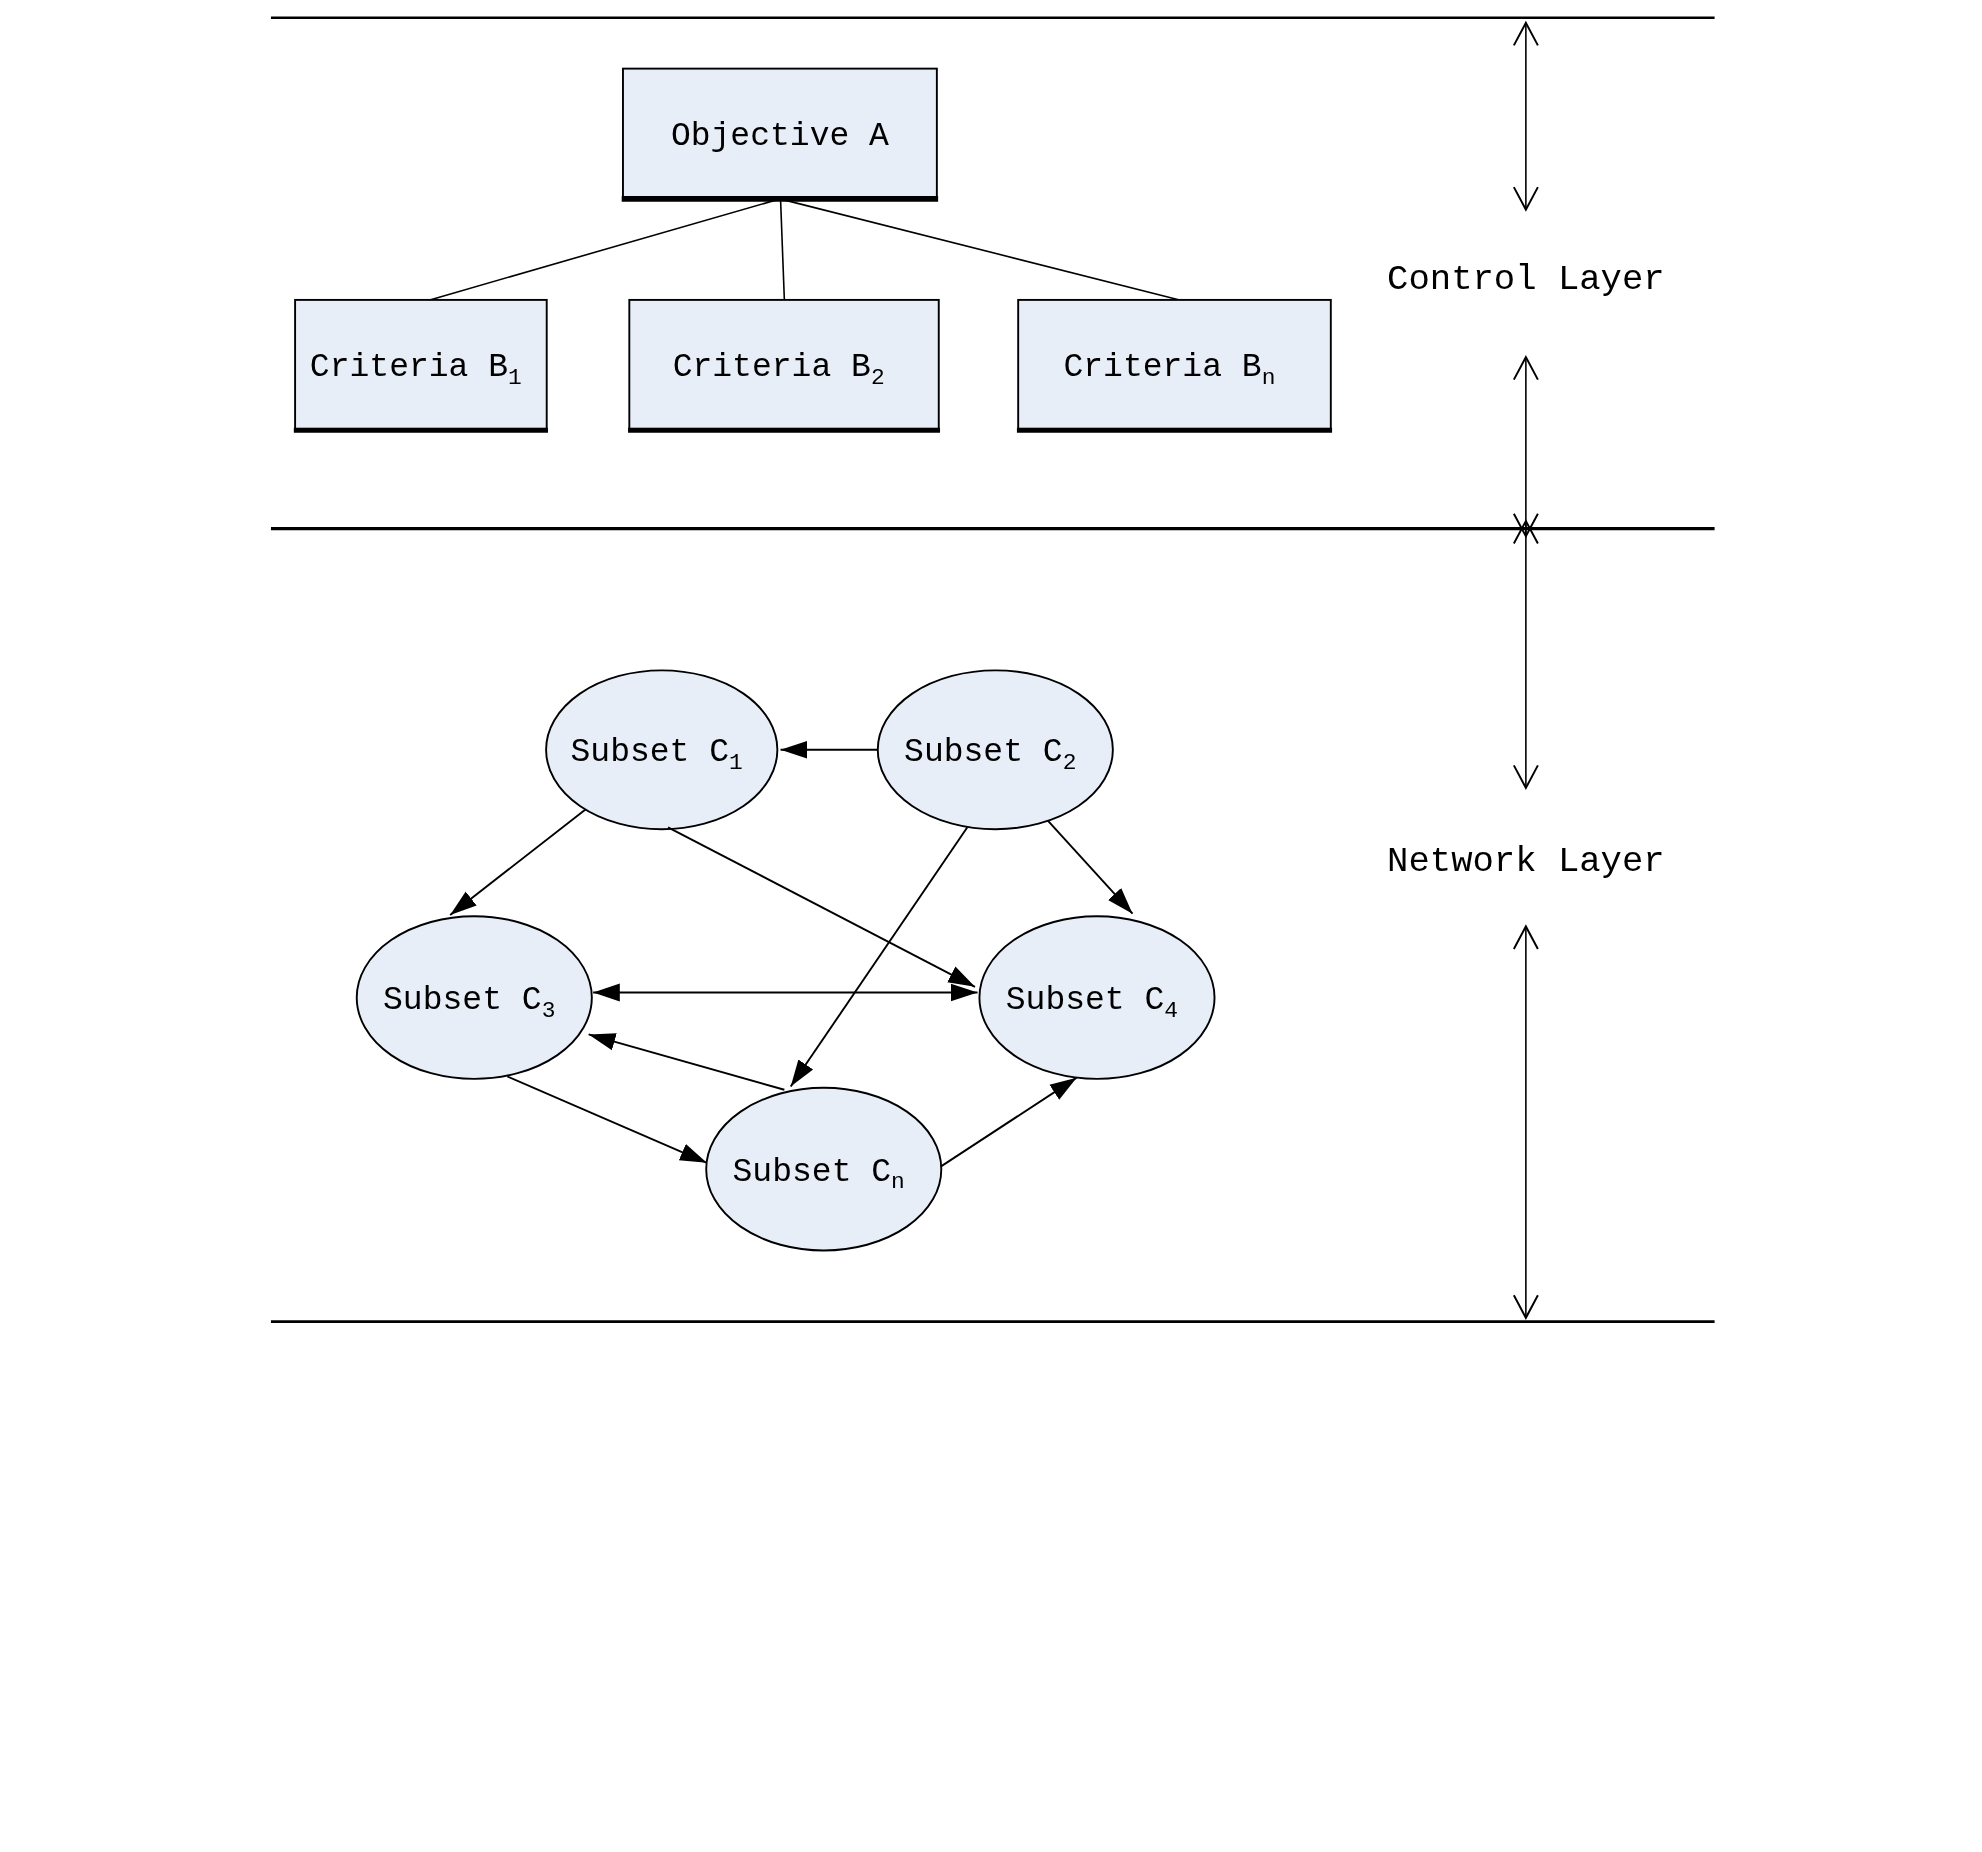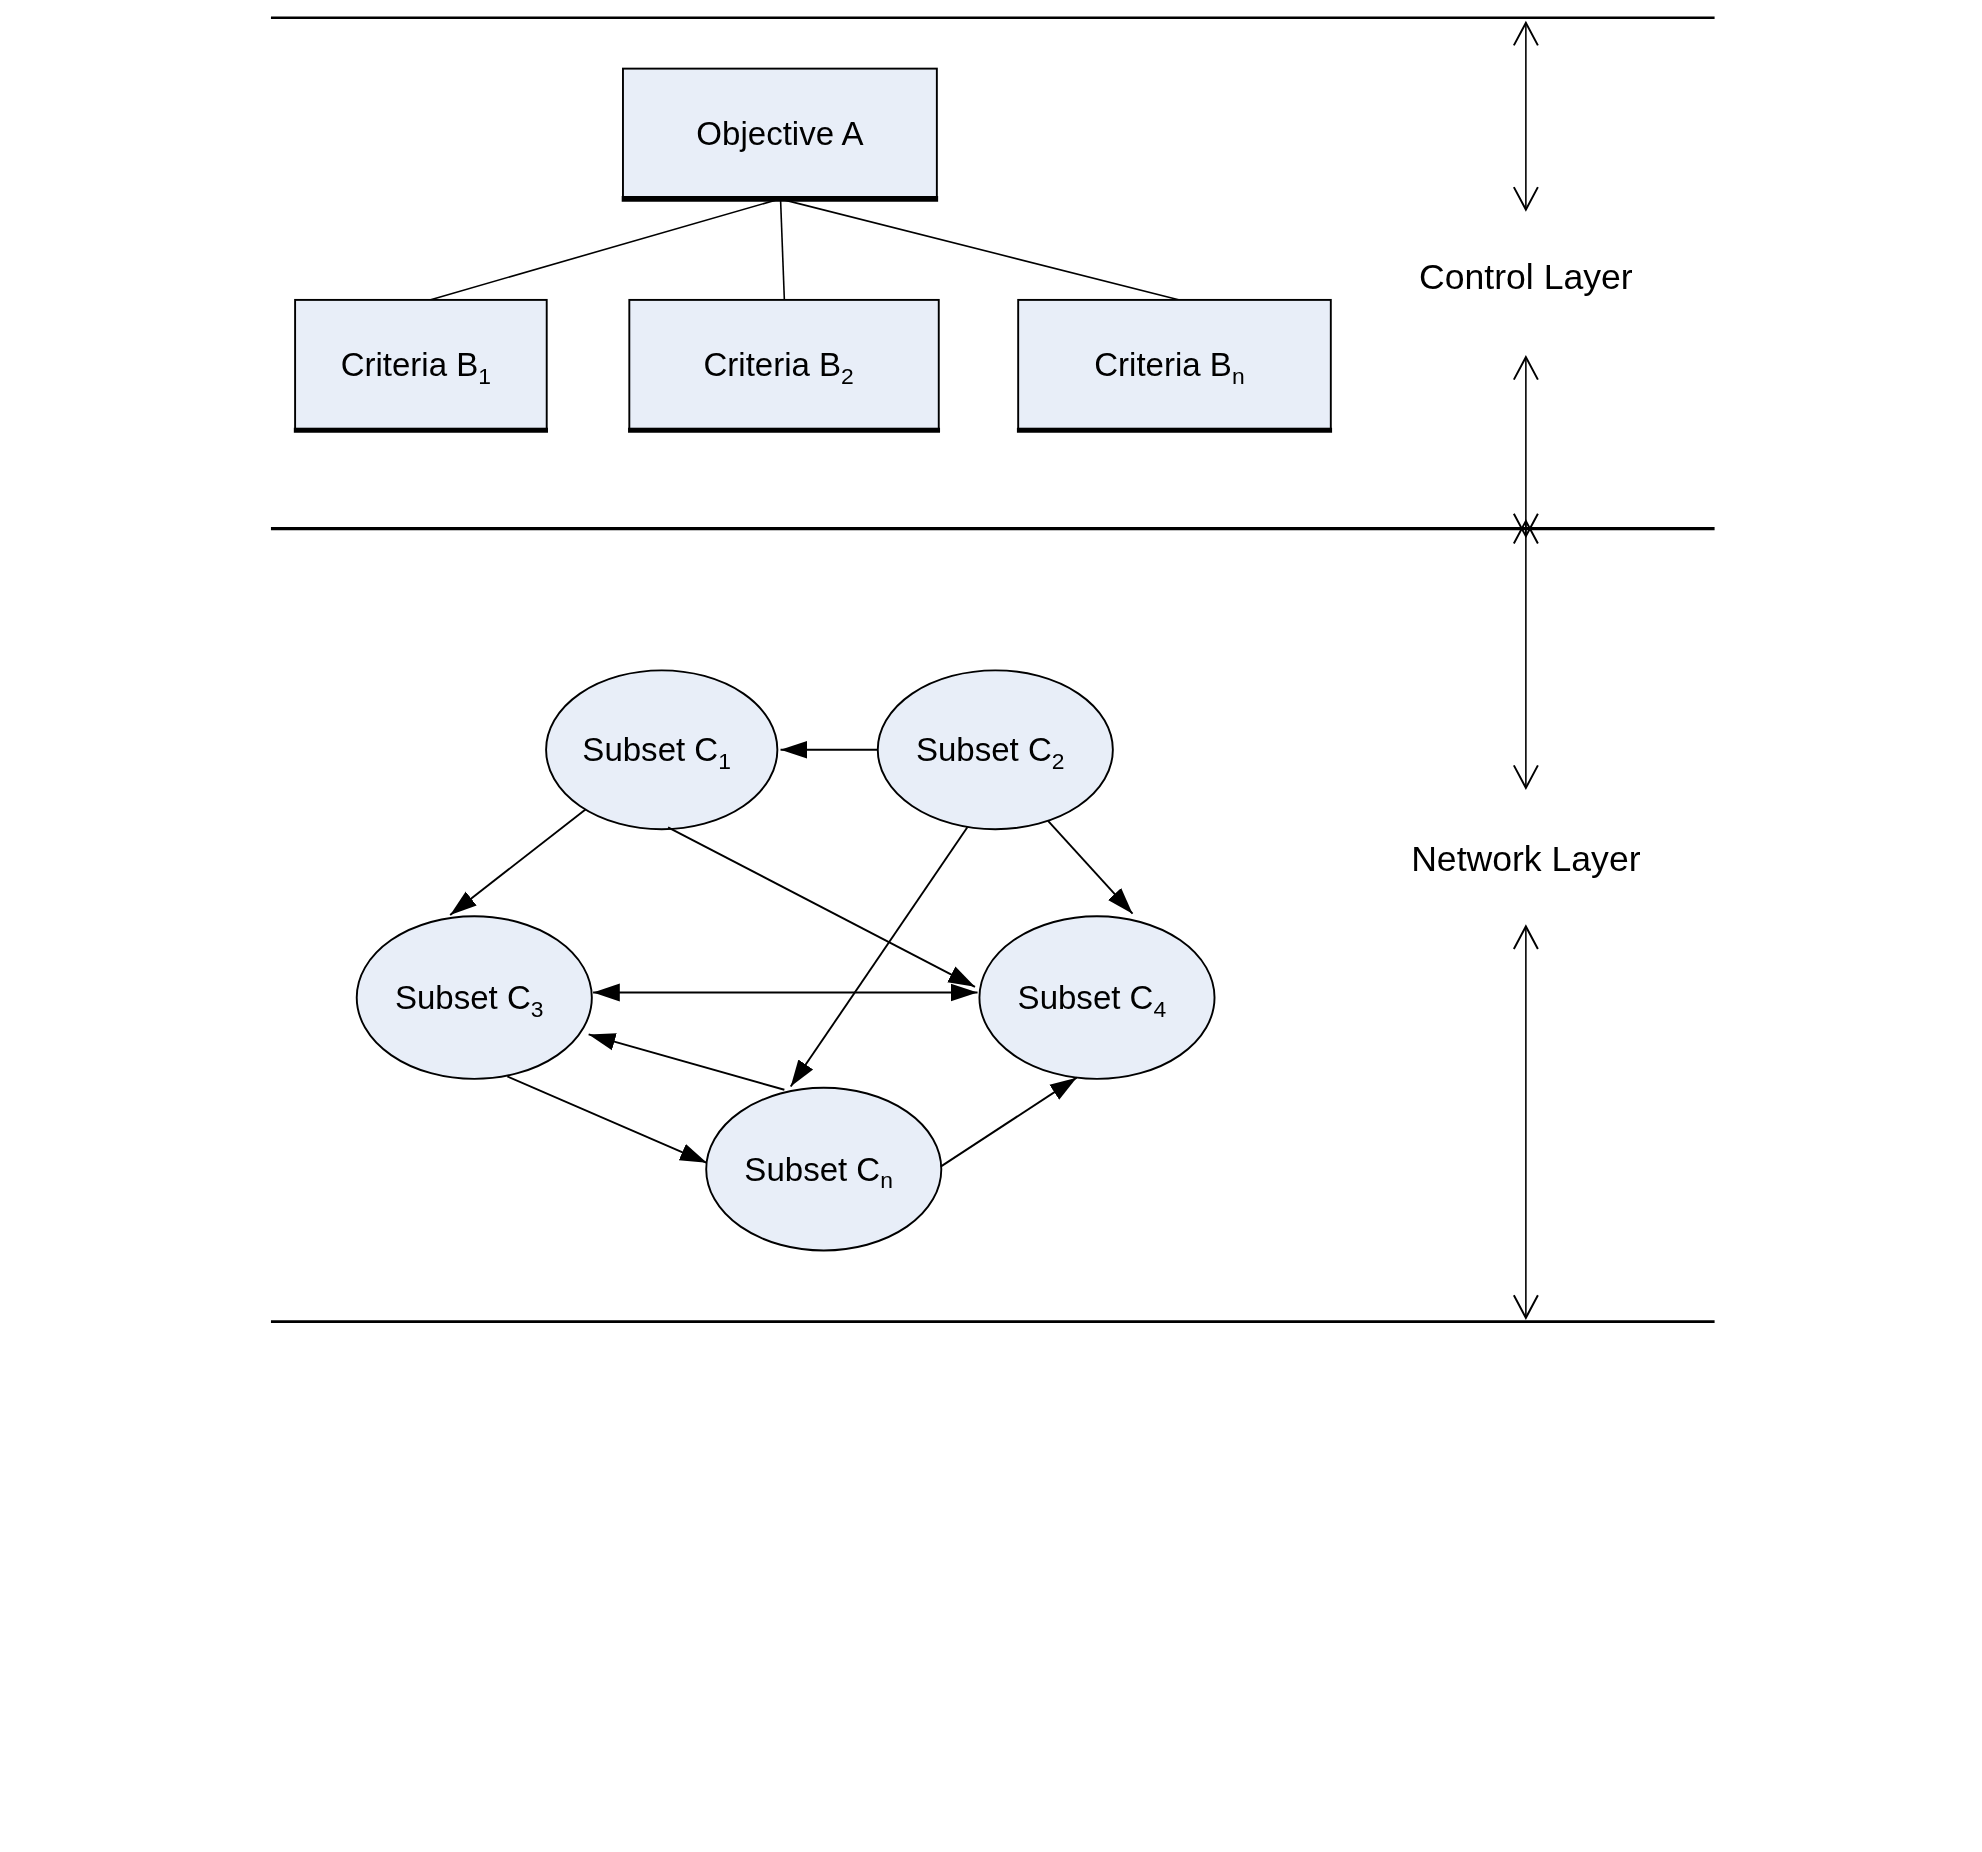--- a/index.html
+++ b/index.html
@@ -1,21 +1,21 @@
 <!DOCTYPE html>
 <html style="font-size:13.6px"><head>
 <meta charset="utf-8">
 <style>
   html, body { margin: 0; padding: 0; background: #ffffff; }
   .canvas {
     position: relative;
     width: 1983px;
     height: 1382px;
     background: #ffffff;
-    font-family: Liberation Sans, sans-serif;
+    font-family: Liberation Mono, monospace;
   }
   svg { display: block; width: 100%; height: 100%; }
   .sep       { stroke: #000; }
   .node-fill { fill: #e8eef8; stroke: #000; stroke-width: 3; }
   .accent    { stroke: #000; }
   .treeline  { stroke: #000; stroke-width: 2.5; }
   .netarrow  { stroke: #000; stroke-width: 3; fill: none; }
   .gauge     { stroke: #000; stroke-width: 2.5; fill: none; }
   .nodelabel { font-size: 52px; fill: #000; text-anchor: middle; }
   .sub       { font-size: 36px; }

